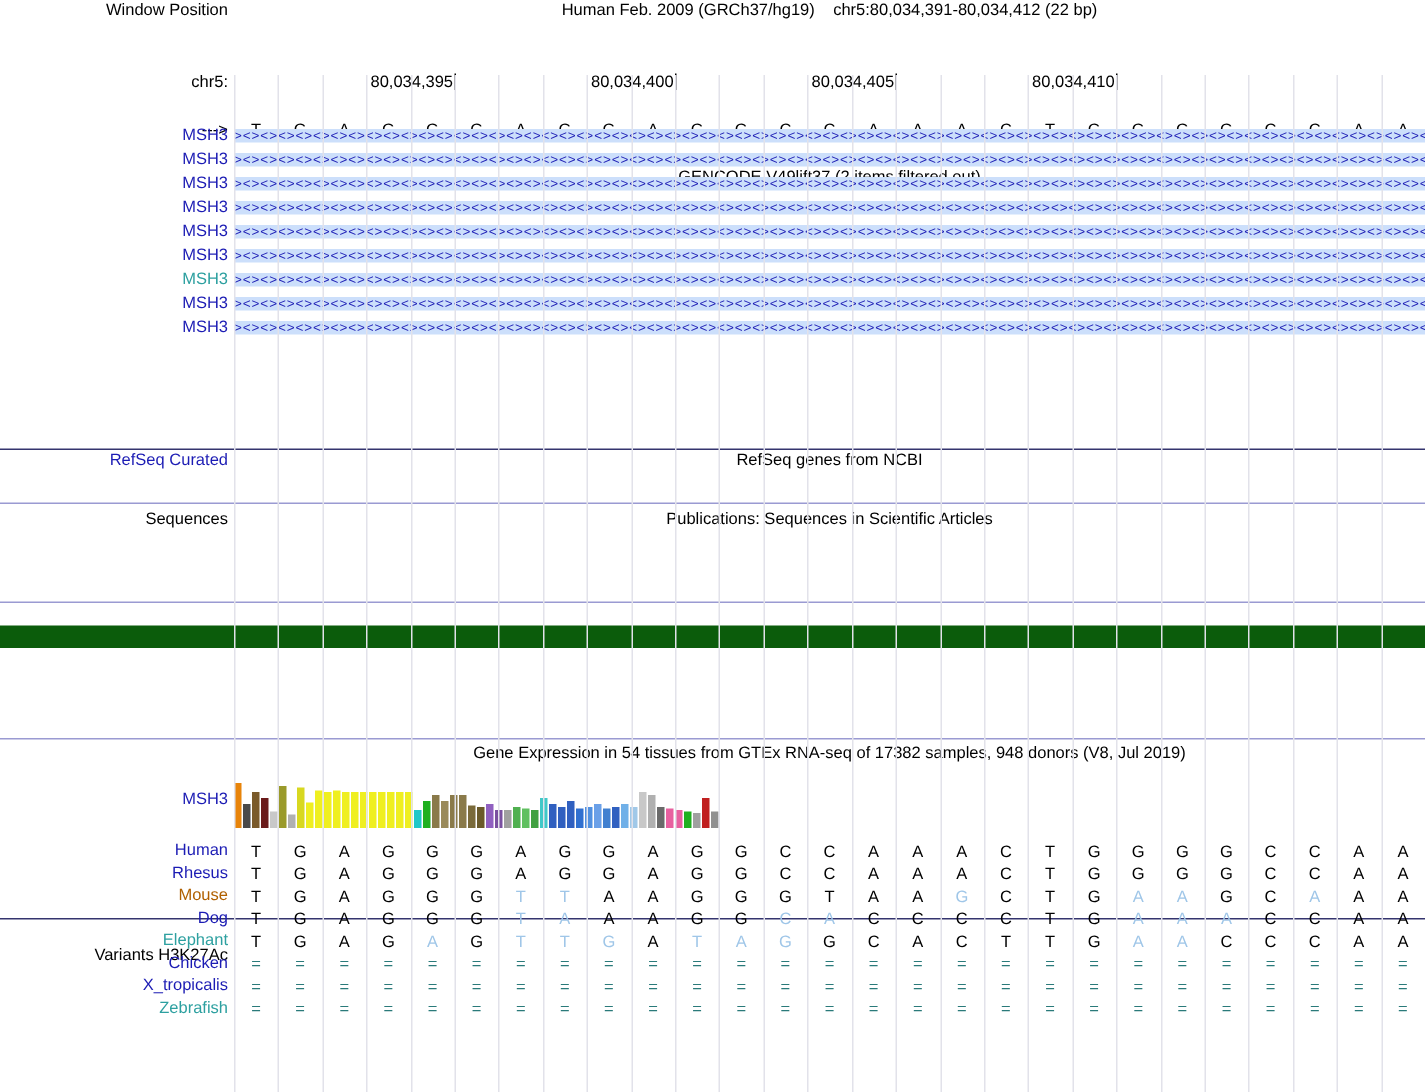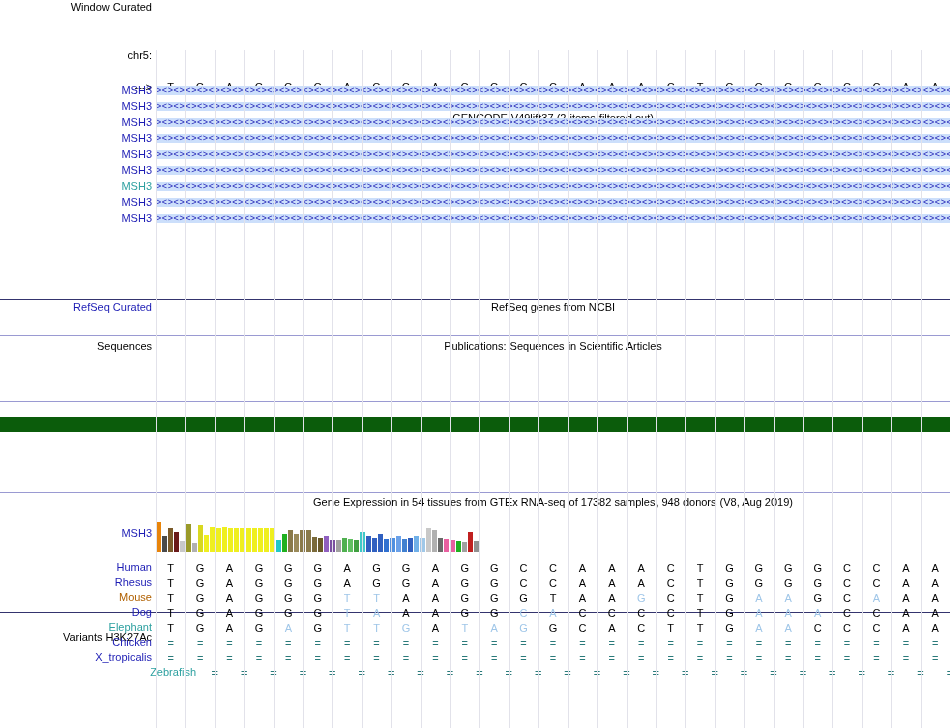--- a/index.html
+++ b/index.html
@@ -189,26 +189,40 @@
   .base-dark { color: #000000; }
   .base-light { color: #9fc6e8; }
   .base-eq { color: #2a7a7a; }
 </style>
 </head>
 <body>
 
 <div id="browser">
 
   <div class="row hdr-row" style="top:0;height:14px;">
-    <div class="label-col" style="top:1px;">Window Curated</div>
+    <div class="label-col" style="top:1px;">Window Position</div>
+    <div class="pos-line" style="top:1px;">
+      <span>Human Feb. 2009 (GRCh37/hg19)</span>&nbsp;&nbsp;&nbsp;
+      <span>chr5:80,034,391-80,034,412 (22 bp)</span>
+    </div>
   </div>
 
 
   <div class="row hdr-row" style="top:34px;height:16px;">
     <div class="label-col" style="top:1px;">chr5:</div>
+    <div class="track-col" id="ruler" style="top:0;height:16px;">
+        <div class="tick-label" style="left: 147.037px; top: 1px;">80,034,395</div>
+        <div class="tick-mark" style="left: 147.037px; top: 1px;"></div>
+        <div class="tick-label" style="left: 294.074px; top: 1px;">80,034,400</div>
+        <div class="tick-mark" style="left: 294.074px; top: 1px;"></div>
+        <div class="tick-label" style="left: 441.111px; top: 1px;">80,034,405</div>
+        <div class="tick-mark" style="left: 441.111px; top: 1px;"></div>
+        <div class="tick-label" style="left: 588.148px; top: 1px;">80,034,410</div>
+        <div class="tick-mark" style="left: 588.148px; top: 1px;"></div>
+      </div>
   </div>
 
   <div class="row hdr-row" style="top:50px;height:16px;">
     <div class="label-col" style="top:1px;">---&gt;</div>
     <div class="bases" id="top-bases" style="top:0;">
         <div class="base" style="left: 14.7037px;">T</div>
         <div class="base" style="left: 44.1111px;">G</div>
         <div class="base" style="left: 73.5185px;">A</div>
         <div class="base" style="left: 102.926px;">G</div>
         <div class="base" style="left: 132.333px;">G</div>
@@ -295,21 +309,21 @@
 
   <div class="row" style="top:303px;height:32px;">
     <div class="hsep" style="top:-1px;"></div>
     <div class="label-col omim-label" style="top:16px;">OMIM Genes</div>
     <div class="omim-bar" style="left:0;top:15px;width:950px;"></div>
   </div>
 
 
   <div class="row" style="top:363px;height:60px;">
     <div class="hsep" style="top:-2px;"></div>
-    <div class="track-col center-title" style="top:2px;">Gene Expression in 54 tissues from GTEx RNA-seq of 17382 samples, 948 donors (V8, Aug 2019)</div>
+    <div class="track-col center-title" style="top:2px;">Gene Expression in 54 tissues from GTEx RNA-seq of 17382 samples, 948 donors (V8, Jul 2019)</div>
     <div class="label-col gene-label" style="top:33px;">MSH3</div>
     <div class="track-col" style="top:16px;height:42px;">
       <div class="gtex" id="gtex-chart">
           <div class="gtex-bar" style="height: 30px; background: rgb(232, 132, 10);"></div>
           <div class="gtex-bar" style="height: 16px; background: rgb(74, 74, 74);"></div>
           <div class="gtex-bar" style="height: 24px; background: rgb(122, 90, 42);"></div>
           <div class="gtex-bar" style="height: 20px; background: rgb(106, 26, 26);"></div>
           <div class="gtex-bar" style="height: 11px; background: rgb(200, 200, 200);"></div>
           <div class="gtex-bar" style="height: 28px; background: rgb(154, 154, 42);"></div>
           <div class="gtex-bar" style="height: 9px; background: rgb(176, 176, 176);"></div>
@@ -587,21 +601,21 @@
           <div class="base base-eq" style="left: 573.444px;">=</div>
           <div class="base base-eq" style="left: 602.852px;">=</div>
           <div class="base base-eq" style="left: 632.259px;">=</div>
           <div class="base base-eq" style="left: 661.667px;">=</div>
           <div class="base base-eq" style="left: 691.074px;">=</div>
           <div class="base base-eq" style="left: 720.481px;">=</div>
           <div class="base base-eq" style="left: 749.889px;">=</div>
           <div class="base base-eq" style="left: 779.296px;">=</div>
         </div>
       </div>
-      <div class="row align-row" style="position: absolute; top: 105px; width: 844px; height: 15px; margin-left: 44px;">
+      <div class="row align-row" style="position: absolute; top: 105px; width: 844px; height: 15px;">
         <div class="label-col sp-label sp-Zebrafish" style="top: 0px;">Zebrafish</div>
         <div class="bases">
           <div class="base base-eq" style="left: 14.7037px;">=</div>
           <div class="base base-eq" style="left: 44.1111px;">=</div>
           <div class="base base-eq" style="left: 73.5185px;">=</div>
           <div class="base base-eq" style="left: 102.926px;">=</div>
           <div class="base base-eq" style="left: 132.333px;">=</div>
           <div class="base base-eq" style="left: 161.741px;">=</div>
           <div class="base base-eq" style="left: 191.148px;">=</div>
           <div class="base base-eq" style="left: 220.556px;">=</div>

